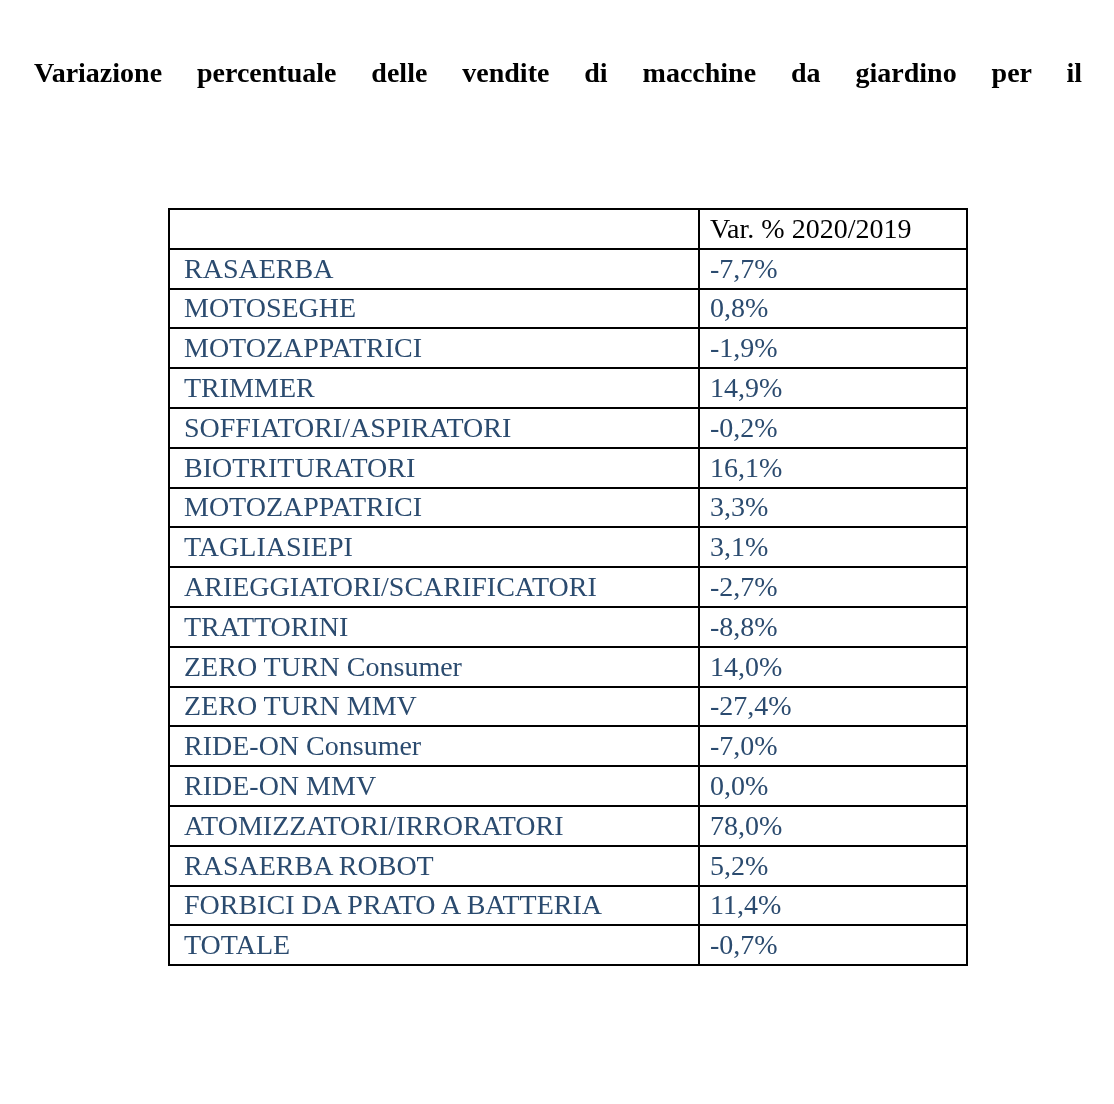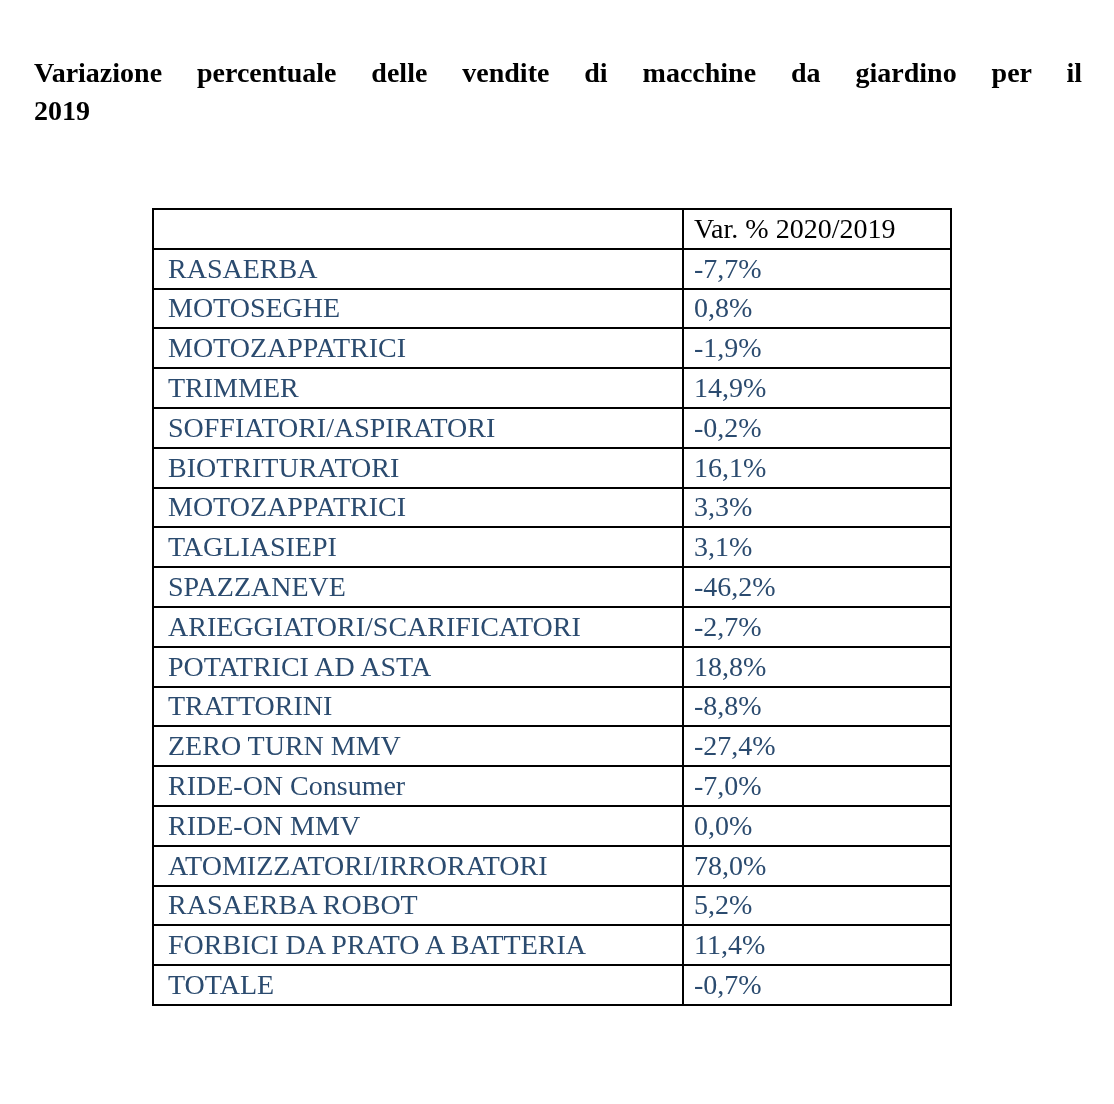--- a/index.html
+++ b/index.html
@@ -27,21 +27,21 @@
   }
   .title-line {
     line-height: 38px;
   }
   .title-line.justify {
     text-align: justify;
     text-align-last: justify;
   }
   table.var-table {
     position: absolute;
-    left: 152px;
+    left: 168px;
     top: 208px;
     width: 798px;
     border-collapse: collapse;
     table-layout: fixed;
   }
   table.var-table col.col-cat { width: 530px; }
   table.var-table col.col-val { width: 268px; }
   table.var-table th,
   table.var-table td {
     border: 2px solid #000000;
@@ -59,21 +59,20 @@
   table.var-table thead th { color: #000000; }
   table.var-table tbody td { color: #2B4B6F; border-radius: 19px; }
 </style>
 </head>
 <body>
 
 <div class="page">
 
   <div class="doc-title">
     <div class="title-line justify">Variazione percentuale delle vendite di macchine da giardino per il</div>
-    <div class="title-line">2019</div>
   </div>
 
   <table class="var-table">
     <colgroup>
       <col class="col-cat">
       <col class="col-val">
     </colgroup>
     <thead>
       <tr>
         <th class="cat"></th>
@@ -107,34 +106,30 @@
         </tr>
         <tr>
           <td class="cat">MOTOZAPPATRICI</td>
           <td class="val">3,3%</td>
         </tr>
         <tr>
           <td class="cat">TAGLIASIEPI</td>
           <td class="val">3,1%</td>
         </tr>
         <tr>
-          <td class="cat">SPAZZANEVE</td>
-          <td class="val">-46,2%</td>
-        </tr>
-        <tr>
           <td class="cat">ARIEGGIATORI/SCARIFICATORI</td>
           <td class="val">-2,7%</td>
         </tr>
         <tr>
-          <td class="cat">POTATRICI AD ASTA</td>
-          <td class="val">18,8%</td>
+          <td class="cat">TRATTORINI</td>
+          <td class="val">-8,8%</td>
         </tr>
         <tr>
-          <td class="cat">TRATTORINI</td>
-          <td class="val">-8,8%</td>
+          <td class="cat">ZERO TURN Consumer</td>
+          <td class="val">14,0%</td>
         </tr>
         <tr>
           <td class="cat">ZERO TURN MMV</td>
           <td class="val">-27,4%</td>
         </tr>
         <tr>
           <td class="cat">RIDE-ON Consumer</td>
           <td class="val">-7,0%</td>
         </tr>
         <tr>

